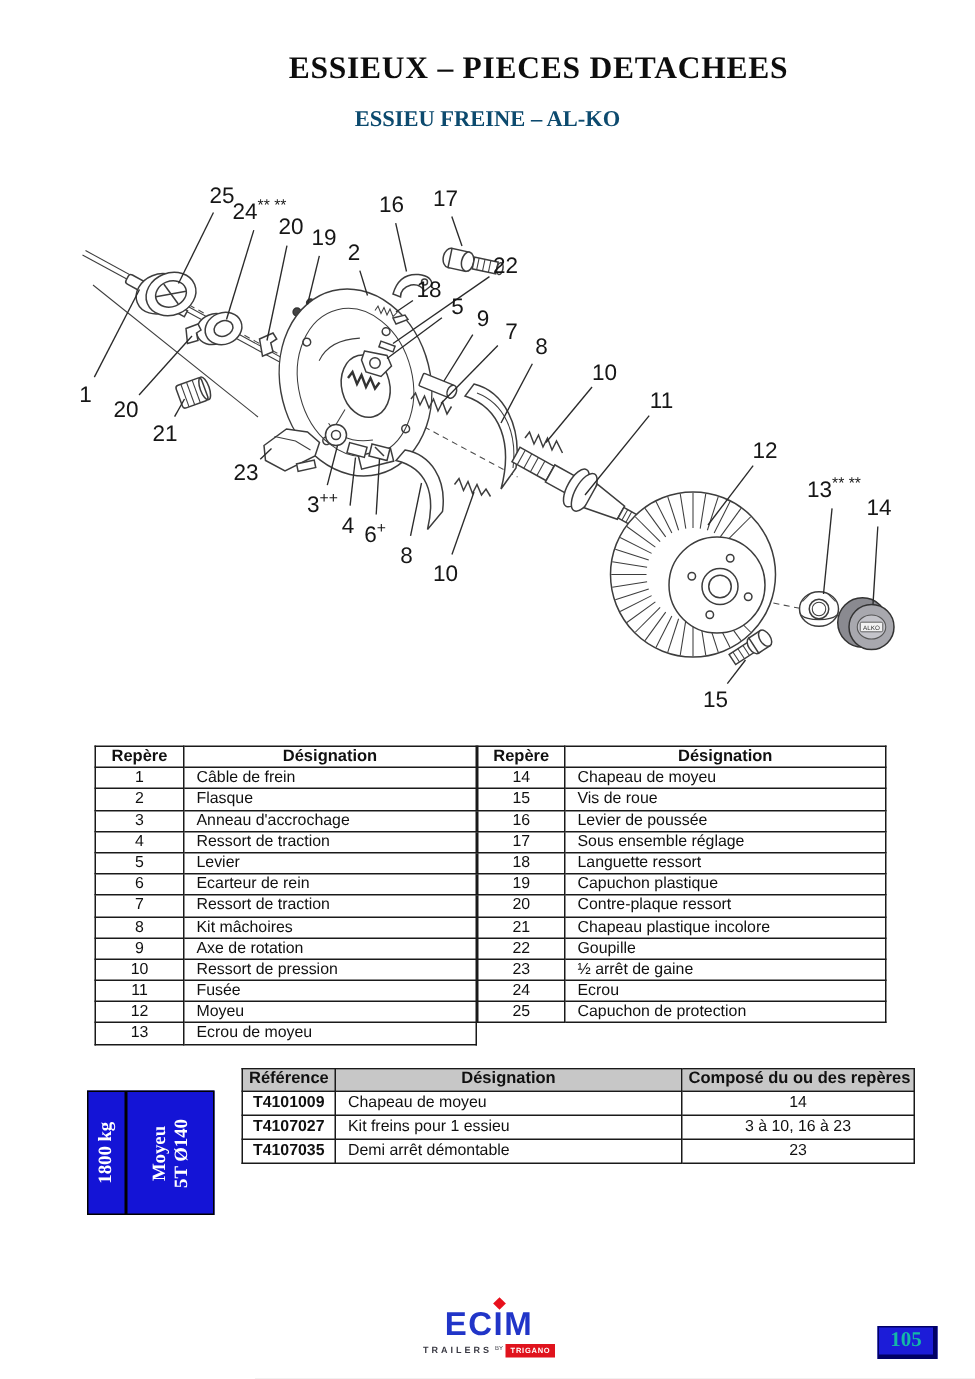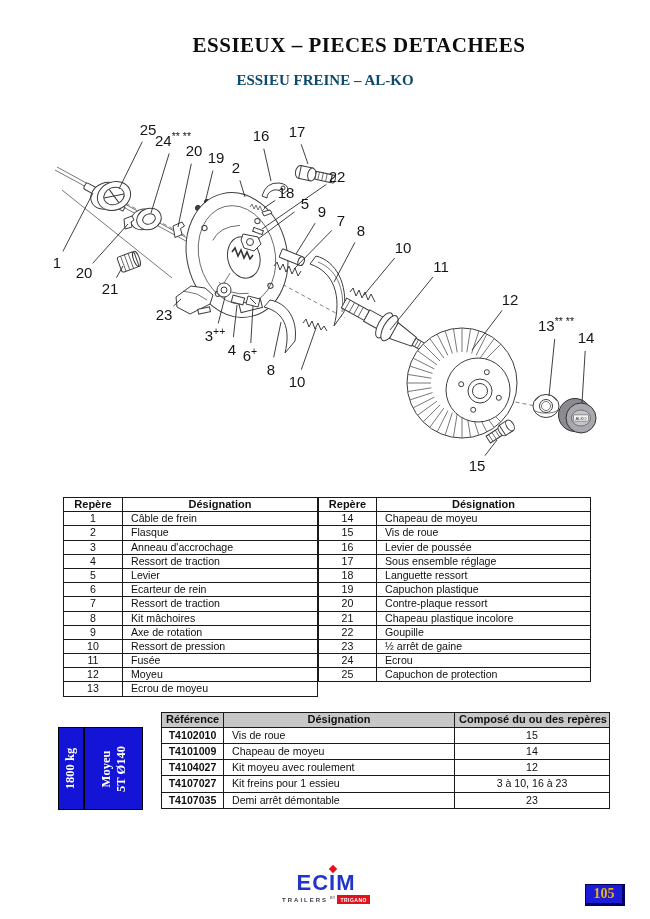--- a/index.html
+++ b/index.html
@@ -42,21 +42,21 @@
   .footer-logo{position:absolute;left:286px;top:872px;width:80px;text-align:center;}
   .logo-word{position:relative;display:inline-block;font-weight:bold;font-size:22px;line-height:1;
         color:#2135c8;letter-spacing:1px;font-family:"Liberation Sans",sans-serif;}
   .diamond{position:absolute;left:33px;top:-6px;width:6px;height:6px;background:#e8101c;transform:rotate(45deg);}
   .logo-sub{margin-top:1px;display:flex;align-items:center;justify-content:center;gap:2px;}
   .trailers{font-size:6px;font-weight:bold;letter-spacing:2px;color:#3a3a44;}
   .by{font-size:4px;color:#3a3a44;position:relative;top:-2px;}
   .badge{background:#e0131d;color:#fff;font-size:5px;font-weight:bold;letter-spacing:.5px;padding:1.5px 3px;}
   .page-num{position:absolute;left:585px;top:884px;width:36px;height:18px;background:#1c1cd8;
         border:1px solid #000066;border-right-width:3px;border-bottom-width:3px;
-        color:#eab308;font-family:"Liberation Serif",serif;font-weight:bold;font-size:14px;
+        color:#14b8a6;font-family:"Liberation Serif",serif;font-weight:bold;font-size:14px;
         display:flex;align-items:center;justify-content:center;}
 </style>
 </head>
 <body>
 
 <div class="page">
 
   <h1 class="page-title">ESSIEUX – PIECES DETACHEES</h1>
   <h2 class="page-subtitle">ESSIEU FREINE – AL-KO</h2>
 
@@ -480,33 +480,23 @@
       </colgroup>
     <thead>
       <tr>
         <th>Référence</th>
         <th>Désignation</th>
         <th>Composé du ou des repères</th>
       </tr>
     </thead>
     <tbody>
         <tr>
-          <td class="c-ref">T4102010</td>
-          <td class="c-des">Vis de roue</td>
-          <td class="c-comp">15</td>
-        </tr>
-        <tr>
           <td class="c-ref">T4101009</td>
           <td class="c-des">Chapeau de moyeu</td>
           <td class="c-comp">14</td>
-        </tr>
-        <tr>
-          <td class="c-ref">T4104027</td>
-          <td class="c-des">Kit moyeu avec roulement</td>
-          <td class="c-comp">12</td>
         </tr>
         <tr>
           <td class="c-ref">T4107027</td>
           <td class="c-des">Kit freins pour 1 essieu</td>
           <td class="c-comp">3 à 10, 16 à 23</td>
         </tr>
         <tr>
           <td class="c-ref">T4107035</td>
           <td class="c-des">Demi arrêt démontable</td>
           <td class="c-comp">23</td>

